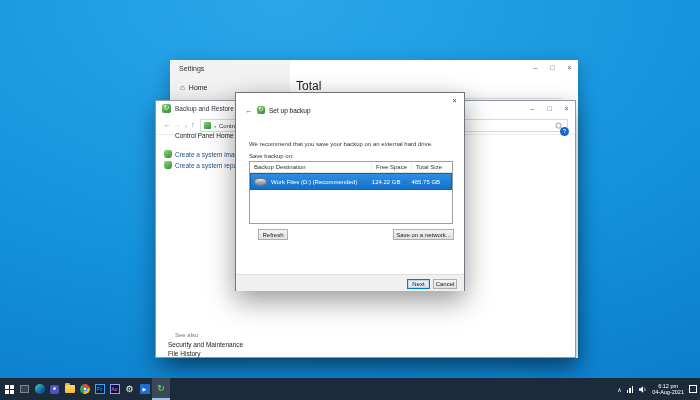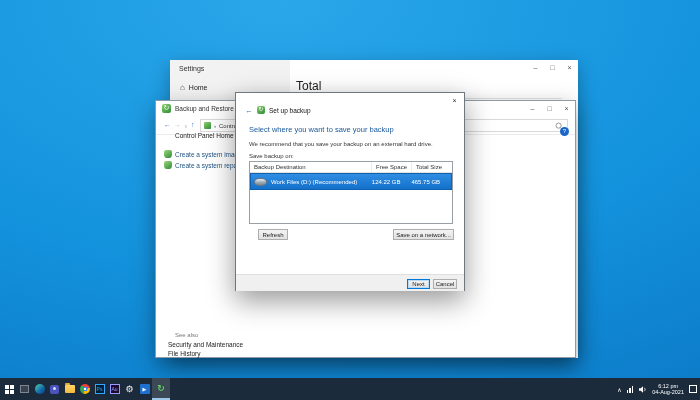--- a/index.html
+++ b/index.html
@@ -179,21 +179,20 @@
     <div class="sa-link" style="top:240px;">Security and Maintenance</div>
     <div class="sa-link" style="top:249px;">File History</div>
   </div>
 
   <div class="dlg">
     <div class="dlg-close">×</div>
     <div class="dlg-back">←</div>
     <span class="green-ico dlg-appico"></span>
     <div class="dlg-title">Set up backup</div>
 
-    <div class="dlg-heading">Select where you want to save your backup</div>
     <div class="dlg-desc">We recommend that you save your backup on an external hard drive.</div>
     <div class="dlg-label">Save backup on:</div>
 
     <div class="dest-table">
       <div class="dt-header">
         <div class="dt-c1">Backup Destination</div>
         <div class="dt-c2">Free Space</div>
         <div class="dt-c3">Total Size</div>
       </div>
       <div class="dt-row">

